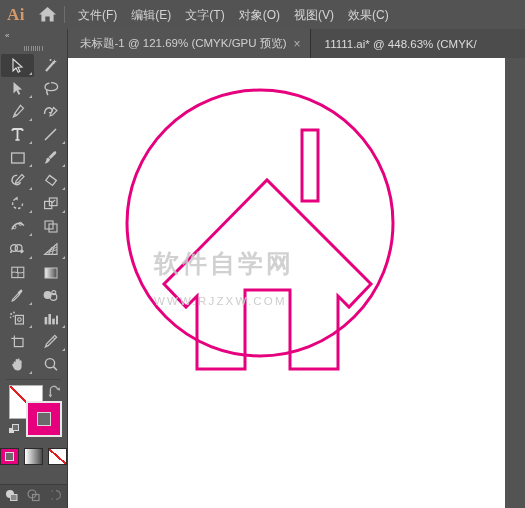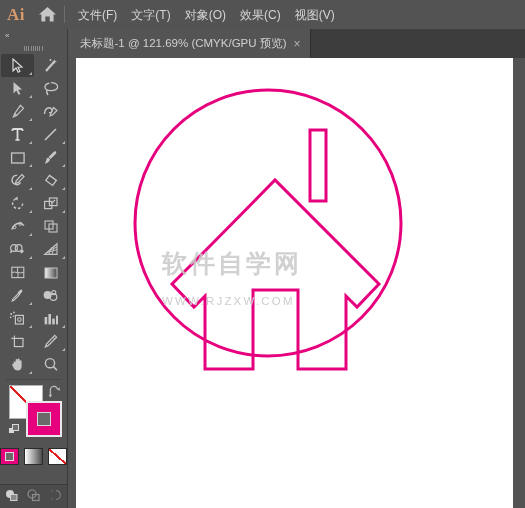--- a/index.html
+++ b/index.html
@@ -123,21 +123,21 @@
   }
 
   .draw-bar {
     position:absolute; left:0; bottom:0; width:67px; height:24px;
     background:#4b4b4b; display:flex; align-items:center; justify-content:space-around;
     border-top:1px solid #3c3c3c;
   }
 
   
   .canvas {
-    position:absolute; left:76px; top:58px; width:437px; height:450px;
+    position:absolute; left:68px; top:58px; width:437px; height:450px;
     background:#ffffff; overflow:hidden;
   }
   .canvas svg { display:block; }
   .watermark {
     position:absolute; left:86px; top:189px;
     pointer-events:none; user-select:none;
   }
   .wm-main {
     font-size:25px; color:#c9c9c9; letter-spacing:3px;
     font-family:"DejaVu Sans", sans-serif; opacity:.85; font-weight:bold;
@@ -155,31 +155,35 @@
   <div class="menubar">
     <div class="ai-logo">Ai</div>
     <div class="home-ico">
       <svg width="19" height="17" viewBox="0 0 19 17">
         <path d="M9.5 1 L18 8.4 L15.6 8.4 L15.6 15.6 L11.7 15.6 L11.7 10.6 L7.3 10.6 L7.3 15.6 L3.4 15.6 L3.4 8.4 L1 8.4 Z" fill="#c6c6c6"></path>
       </svg>
     </div>
     <div class="menu-sep"></div>
     <div class="menu-items">
       <div class="menu-item">文件(F)</div>
+      <div class="menu-item">编辑(E)</div>
       <div class="menu-item">文字(T)</div>
       <div class="menu-item">对象(O)</div>
+      <div class="menu-item">视图(V)</div>
       <div class="menu-item">效果(C)</div>
-      <div class="menu-item">视图(V)</div>
     </div>
   </div>
 
   <div class="tabbar">
     <div class="tab active">
       <span>未标题-1 @ 121.69% (CMYK/GPU 预览)</span>
       <span class="tab-close">×</span>
+    </div>
+    <div class="tab second">
+      <span>11111.ai* @ 448.63% (CMYK/</span>
     </div>
   </div>
 
   <div class="toolpanel">
     <div class="panel-head">
       <span class="collapse-arrows">«</span>
     </div>
     <div class="drag-dots">
         <span></span>
       </div>

